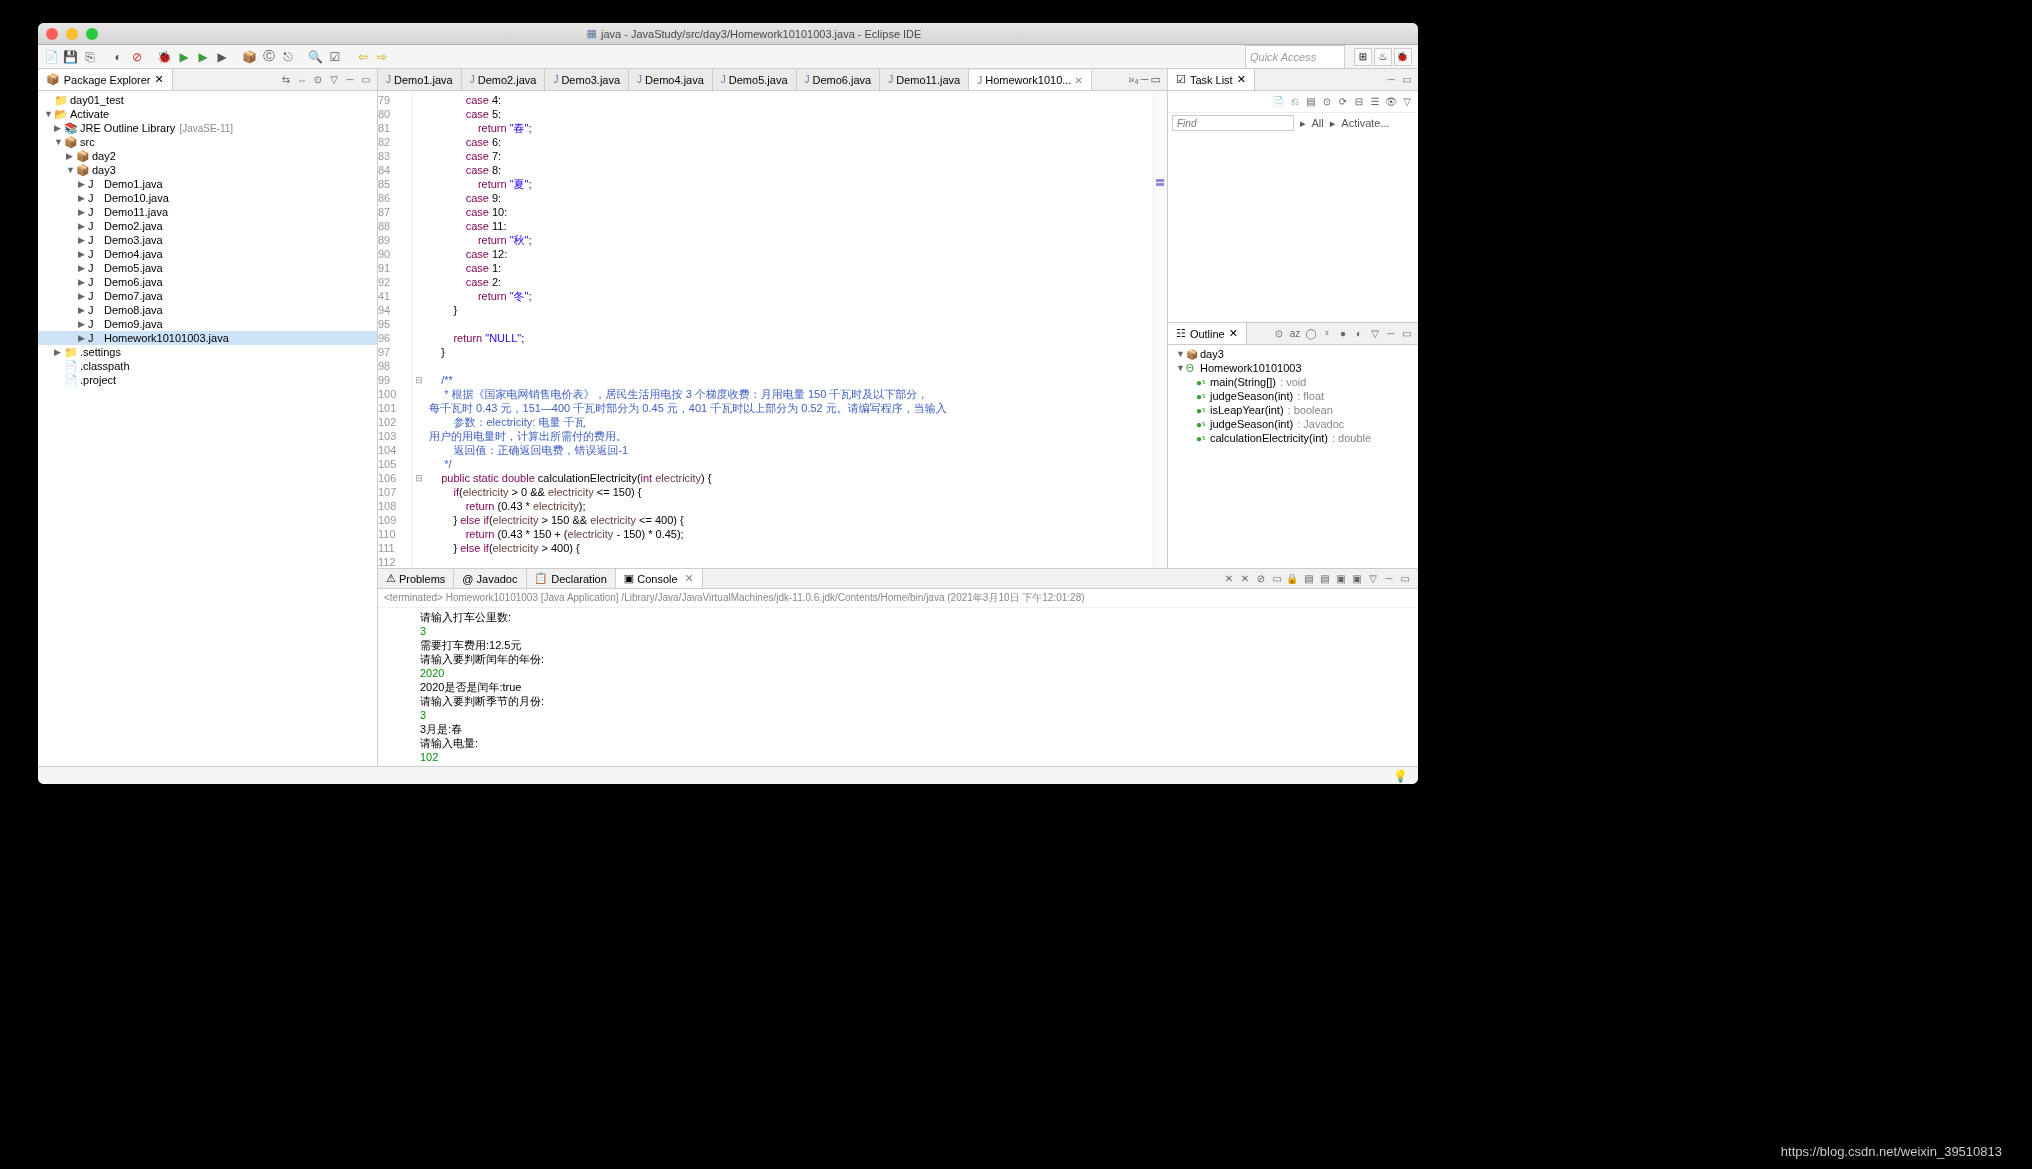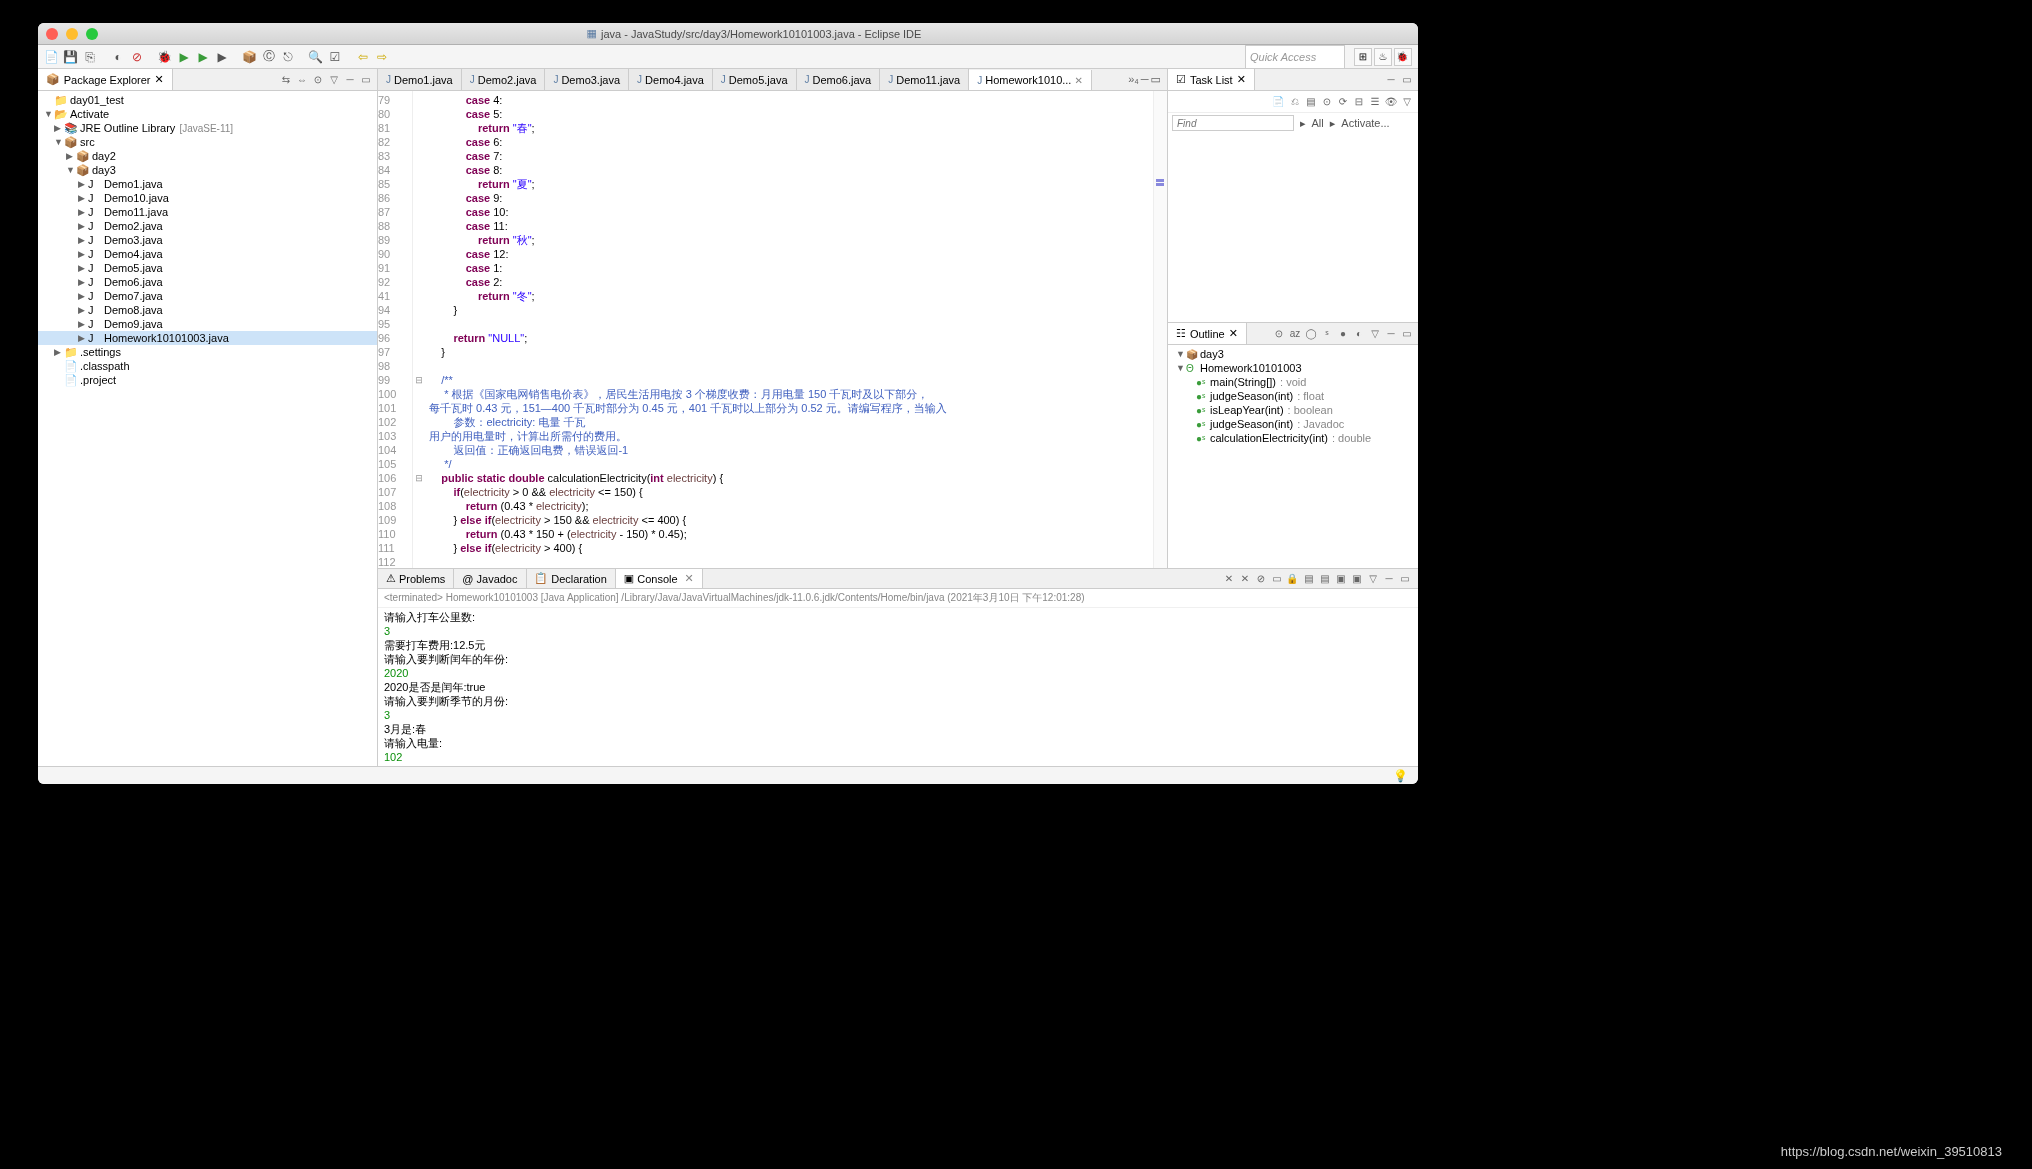--- a/index.html
+++ b/index.html
@@ -42,21 +42,21 @@
 .etab.active { background: #fff; border-bottom: 1px solid #fff; position: relative; top: 1px; }
 .etab .icon { color: #5b7ca3; font-size: 10px; }
 .etab .close { color: #888; font-size: 10px; }
 .etab-overflow { margin-left: auto; display: flex; gap: 2px; padding: 0 6px; color: #666; font-size: 10px; }
 .code-area { flex: 1; display: flex; background: #fff; overflow: hidden; font-family: Monaco, Consolas, monospace; font-size: 12px; }
 .gutter { width: 35px; background: #fff; border-right: 1px solid #eee; text-align: left; color: #999; padding: 2px 18px 2px 0; line-height: 14px; }
 .folding { width: 12px; background: #fff; padding: 2px 0; line-height: 14px; }
 .fold-mark { color: #999; font-size: 9px; display: block; height: 14px; text-align: center; }
 .code { flex: 1; padding: 2px 0 2px 4px; line-height: 14px; overflow: hidden; }
 .code-line { white-space: pre; height: 14px; }
-.kw { color: #7f0055; font-weight: bold; }
+.kw { color: #7f0055; font-weight: normal; }
 .str { color: #2a00ff; }
 .cmt { color: #3f5fbf; }
 .var { color: #6a3e3e; }
 .overview-ruler { width: 14px; background: #fafafa; border-left: 1px solid #eee; position: relative; }
 .ov-mark { position: absolute; left: 2px; width: 8px; height: 3px; }
 .right-col { width: 250px; display: flex; flex-direction: column; background: #fff; }
 .task-view { height: 254px; border-bottom: 1px solid #ccc; display: flex; flex-direction: column; }
 .task-toolbar { height: 22px; border-bottom: 1px solid #eee; display: flex; align-items: center; justify-content: flex-end; gap: 2px; padding: 0 4px; }
 .task-toolbar span { width: 14px; height: 14px; font-size: 10px; color: #666; cursor: pointer; display:inline-flex;align-items:center;justify-content:center; }
 .task-filter { height: 20px; display: flex; align-items: center; padding: 2px 4px; gap: 6px; font-size: 10px; color: #555; }
@@ -68,21 +68,21 @@
 .o-item .icon { width: 14px; font-size: 10px; }
 .o-item .ret { color: #888; margin-left: 4px; }
 .o-ind1 { padding-left: 18px; }
 .bottom-panel { height: 198px; border-top: 1px solid #ccc; background: #fff; display: flex; flex-direction: column; }
 .bottom-tabs { height: 20px; background: #f0f0f0; border-bottom: 1px solid #ccc; display: flex; align-items: center; }
 .btab { padding: 0 8px; height: 100%; display: flex; align-items: center; gap: 3px; border-right: 1px solid #ccc; font-size: 11px; cursor: pointer; }
 .btab.active { background: #fff; }
 .btab-icons { margin-left: auto; display: flex; gap: 2px; padding: 0 6px; }
 .btab-icons span { width: 14px; height: 14px; font-size: 10px; color: #666; cursor: pointer; display:inline-flex;align-items:center;justify-content:center; }
 .console-header { padding: 2px 6px; color: #888; font-size: 10px; border-bottom: 1px solid #f0f0f0; }
-.console-out { flex: 1; padding: 2px 6px; font-family: Monaco, monospace; font-size: 11px; line-height: 14px; overflow: auto; }
+.console-out { flex: 1; padding: 2px 6px; font-family: Monaco, monospace; font-size: 11px; line-height: 14px; overflow: auto; margin-left: 36px; }
 .console-out .inp { color: #0a8f0a; }
 .statusbar { height: 18px; background: #f5f5f5; border-top: 1px solid #ccc; display: flex; align-items: center; justify-content: flex-end; padding: 0 10px; }
 .statusbar .bulb { color: #dda; font-size: 12px; }
 .cols { flex: 1; display: flex; min-height: 0; }
 .center-bottom-wrap { flex:1; display:flex; flex-direction:column; min-width:0; }
 </style>
 </head>
 <body>
 
 <div class="watermark">https://blog.csdn.net/weixin_39510813</div>

